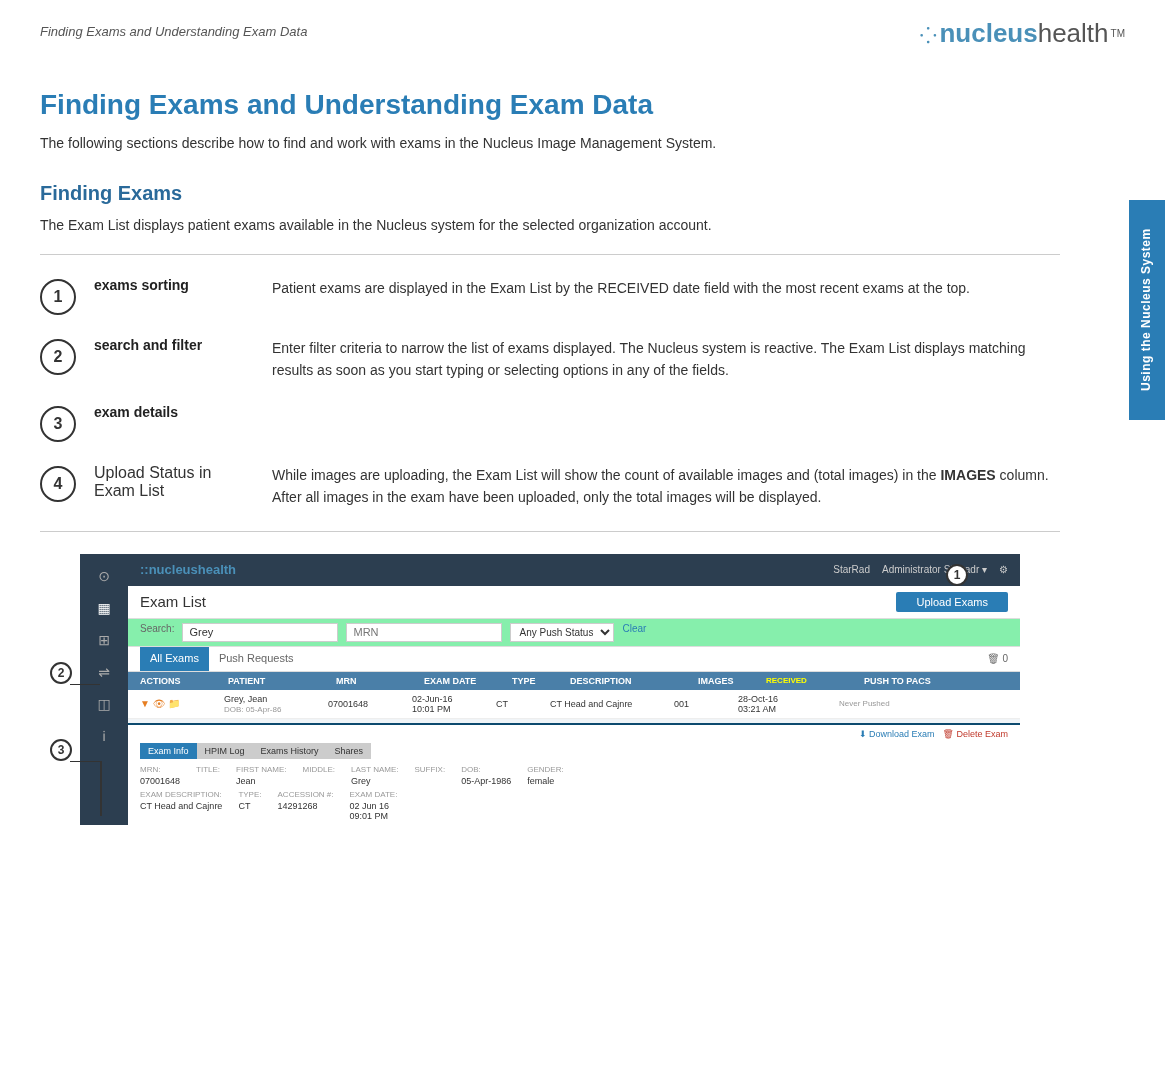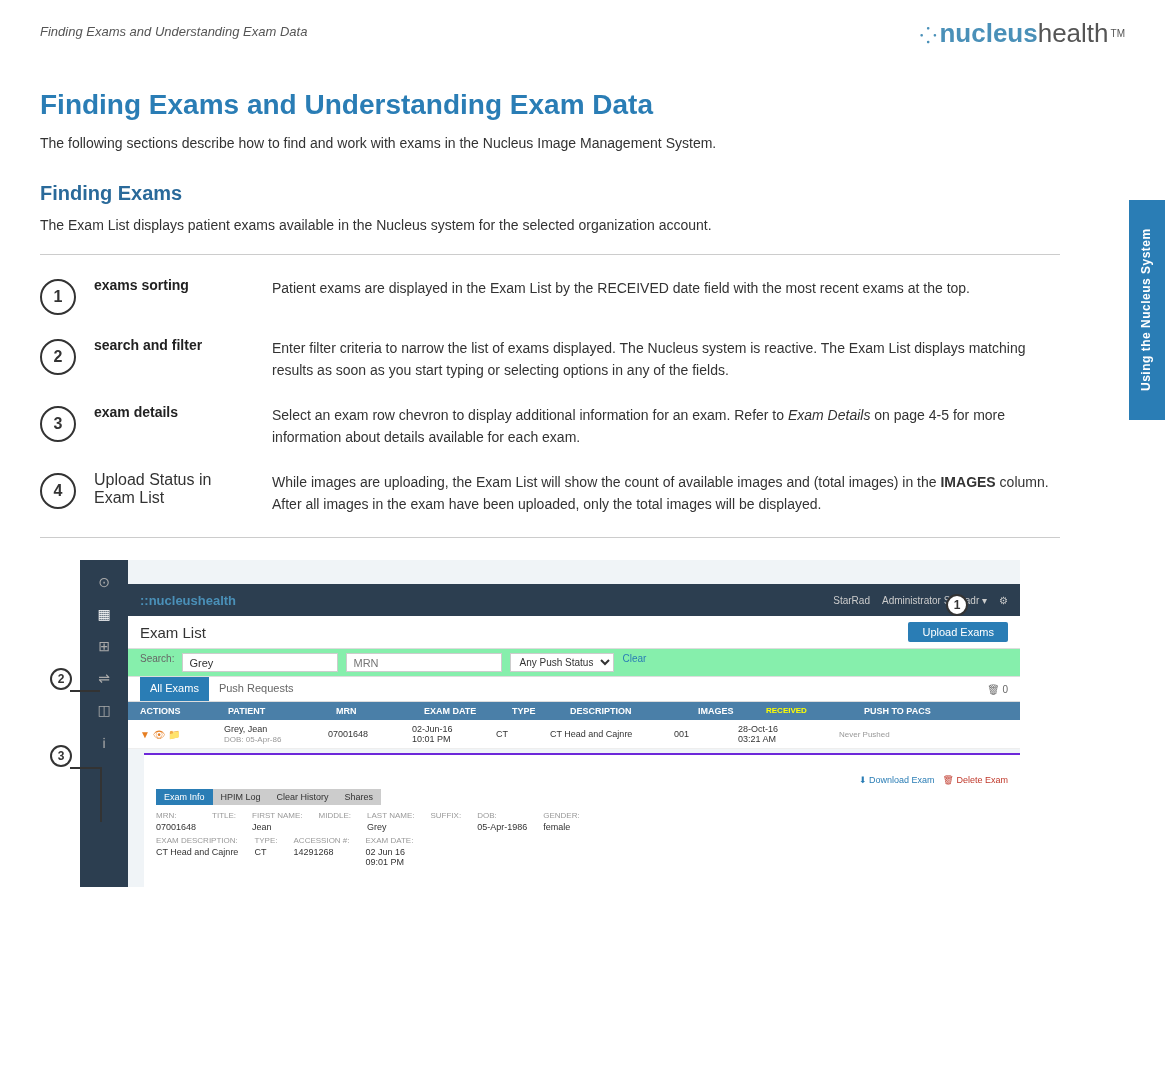--- a/index.html
+++ b/index.html
@@ -208,21 +208,20 @@
     }
     .app-topbar {
       background: #2c3e50;
       height: 32px;
       display: flex;
       align-items: center;
       padding: 0 12px;
       color: white;
       font-size: 11px;
       gap: 8px;
-      margin-top: 24px;
     }
     .app-topbar-logo {
       font-size: 13px;
       font-weight: bold;
       color: #4a90b8;
     }
     .app-topbar-spacer { flex: 1; }
     .app-topbar-right {
       display: flex;
       align-items: center;
@@ -241,21 +240,21 @@
     }
     .exam-list-title {
       font-size: 15px;
       color: #333;
       font-weight: normal;
     }
     .upload-exams-btn {
       background: #2a7db5;
       color: white;
       border: none;
-      padding: 4px 14px;
+      padding: 4px 20px;
       font-size: 11px;
       cursor: pointer;
       border-radius: 2px;
     }
 
     .app-search-bar {
       background: #86efac;
       padding: 4px 12px;
       border-bottom: 1px solid #ddd;
       display: flex;
@@ -323,24 +322,24 @@
       background: white;
       font-size: 9px;
       padding: 4px 12px;
       gap: 4px;
       border-bottom: 1px solid #eee;
       align-items: center;
     }
 
     .app-detail-section {
       background: white;
-      margin: 4px 0 0 16px;
-      padding: 20px 12px;
+      margin: 4px 0 0 0;
+      padding: 4px 12px;
       font-size: 9px;
-      border-top: 2px solid #6d28d9;
+      border-top: 2px solid #0c4a6e;
     }
     .app-detail-tabs {
       display: flex;
       gap: 0;
       margin-bottom: 6px;
     }
     .app-detail-tab {
       padding: 3px 8px;
       font-size: 9px;
       cursor: pointer;
@@ -452,23 +451,20 @@
       </div>
       <div class="feature-label">search and filter</div>
       <p class="feature-description">Enter filter criteria to narrow the list of exams displayed. The Nucleus system is reactive. The Exam List displays matching results as soon as you start typing or selecting options in any of the fields.</p>
     </li>
 
     <li class="feature-item">
       <div class="feature-number">
         <span>3</span>
       </div>
       <div class="feature-label">exam details</div>
-      <p class="feature-description">
-        Select an exam row chevron to display additional information for an exam. Refer to <em>Exam Details</em> on page 4-5 for more information about details available for each exam.
-      </p>
     </li>
 
     <li class="feature-item">
       <div class="feature-number">
         <span>4</span>
       </div>
       <div class="feature-label-multiline">
         <span>Upload Status in</span>
         <span>Exam List</span>
       </div>
@@ -577,21 +573,21 @@
             <span class="detail-action-link red">🗑 Delete Exam</span>
           </div>
           <div class="app-detail-tabs">
             <div class="app-detail-tab active">
               <span>Exam Info</span>
             </div>
             <div class="app-detail-tab inactive">
               <span>HPIM Log</span>
             </div>
             <div class="app-detail-tab inactive">
-              <span>Clear History</span>
+              <span>Exams History</span>
             </div>
             <div class="app-detail-tab inactive">
               <span>Shares</span>
             </div>
           </div>
           <div class="detail-fields">
             <div class="detail-field">
               <span class="detail-field-label">MRN:</span>
               <span class="detail-field-value">07001648</span>
             </div>

